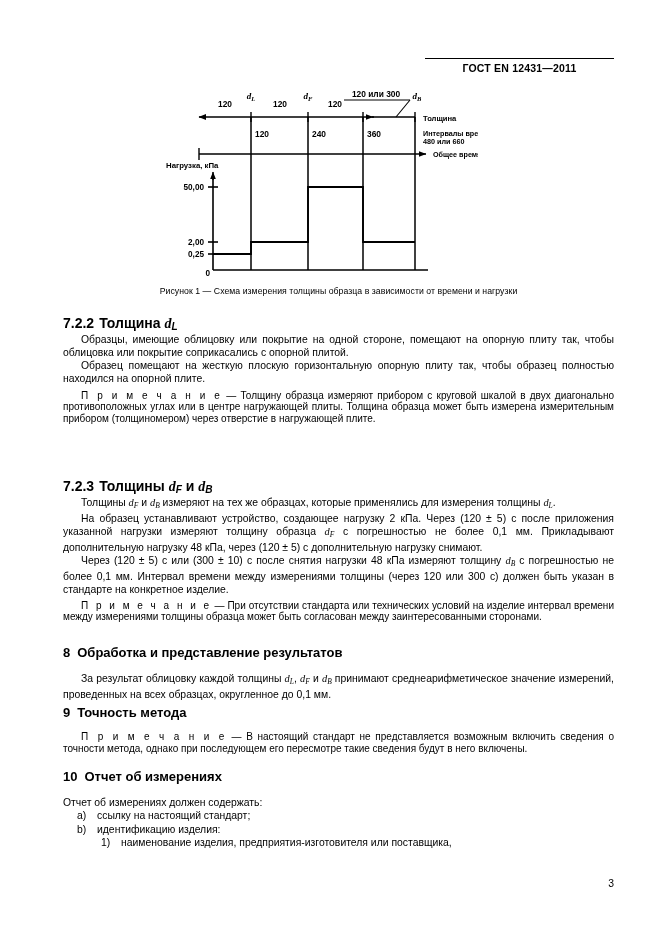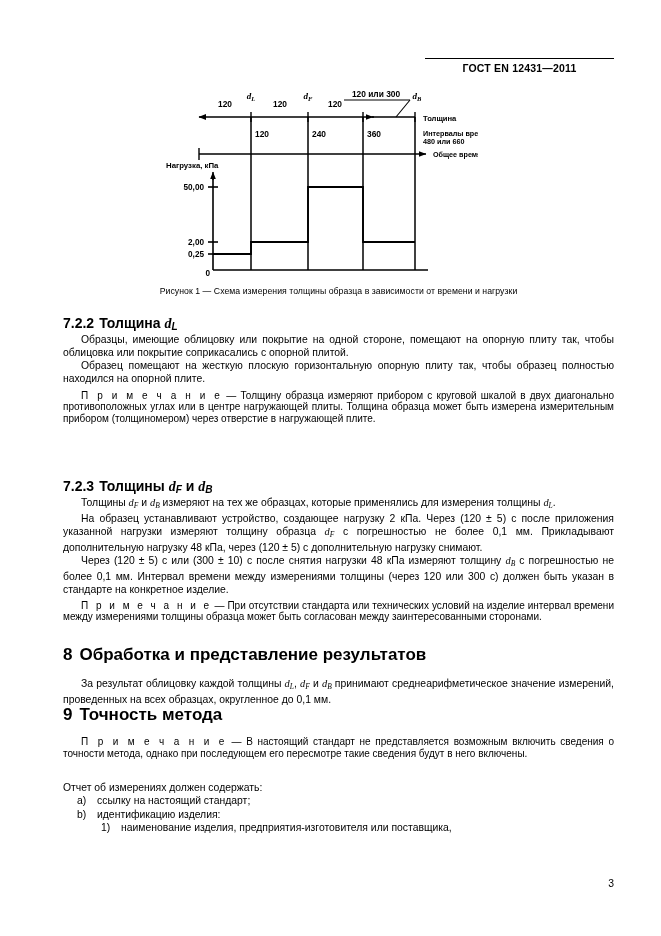--- a/index.html
+++ b/index.html
@@ -84,21 +84,21 @@
     text-justify: inter-word;
   }
   p.ind { text-indent: 18px; }
   .h-sub {
     font-size: 14px;
     font-weight: bold;
     margin: 0 0 1px 0;
   }
   .h-sub .num { margin-right: 5px; }
   .h-main {
-    font-size: 17px;
+    font-size: 13px;
     font-weight: bold;
     margin: 0;
   }
   .h-main .num { margin-right: 7px; }
   .note {
     font-size: 10px;
     line-height: 11.6px;
     text-align: justify;
   }
   .note .lbl { letter-spacing: 2.4px; }
@@ -240,20 +240,23 @@
   </div>
 
   <div class="body-block" style="top:705px;">
     <div class="h-main">
       <span class="num">9</span><span>Точность метода</span>
     </div>
     <p class="note note-ind" style="margin-top:11px;"><span class="lbl">П р и м е ч а н и е</span><span> — В настоящий стандарт не представляется возможным включить сведения о точности метода, однако при последующем его пересмотре такие сведения будут в него включены.</span></p>
   </div>
 
   <div class="body-block" style="top:769px;">
+    <div class="h-main">
+      <span class="num">10</span><span>Отчет об измерениях</span>
+    </div>
     <p style="margin-top:12px;">Отчет об измерениях должен содержать:</p>
     <div class="list-row" style="padding-left:14px;">
       <span class="mark" style="width:20px;">a)</span>
       <span>ссылку на настоящий стандарт;</span>
     </div>
     <div class="list-row" style="padding-left:14px;">
       <span class="mark" style="width:20px;">b)</span>
       <span>идентификацию изделия:</span>
     </div>
     <div class="list-row" style="padding-left:38px;">

